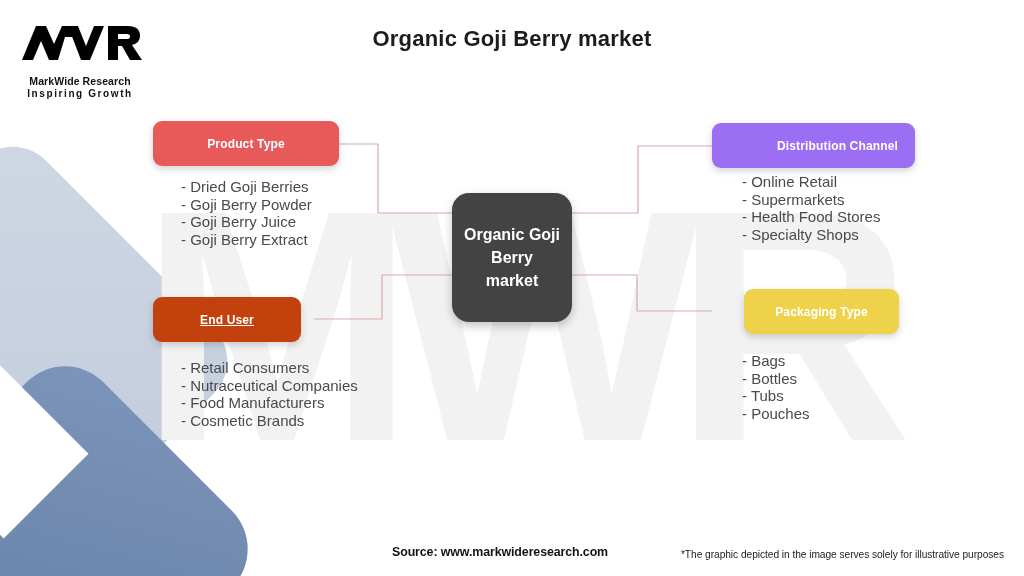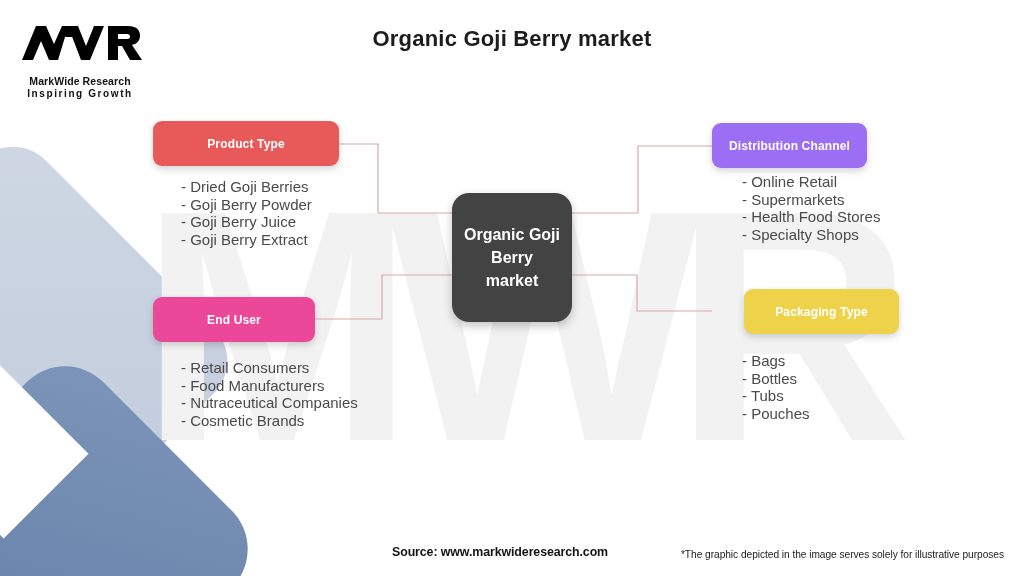--- a/index.html
+++ b/index.html
@@ -67,22 +67,22 @@
     text-align:center;
   }
   .node-center{
     position:absolute;left:452px;top:193px;width:120px;height:129px;
     background:#434343;border-radius:17px;
     display:flex;align-items:center;justify-content:flex-end;
     color:#fff;font-size:16px;font-weight:700;line-height:1.45;text-align:center;
     box-shadow:0 4px 10px rgba(40,40,40,.28);
   }
   .node-product{left:153px;top:121px;width:186px;height:45px;background:#e85a5a;}
-  .node-enduser{left:153px;top:297px;width:162px;height:45px;background:#ec4899;}
-  .node-distribution{left:712px;top:123px;width:155px;height:45px;background:#9b6ef3;}
+  .node-enduser{left:153px;top:297px;width:148px;height:45px;background:#c2410c;text-decoration:underline;}
+  .node-distribution{left:712px;top:123px;width:155px;height:45px;background:#9b6ef3;padding-left:48px;}
   .node-packaging{left:712px;top:289px;width:155px;height:45px;background:#edd24a;margin-left:32px;}
 
   
   .bullets{position:absolute;font-size:15px;line-height:17.5px;color:#4a4a4a;}
   .bullets div{white-space:nowrap;}
   .list-product{left:181px;top:178px;}
   .list-enduser{left:181px;top:359px;}
   .list-distribution{left:742px;top:173px;}
   .list-packaging{left:742px;top:352px;}
 
@@ -160,22 +160,22 @@
     <div>- Supermarkets</div>
     <div>- Health Food Stores</div>
     <div>- Specialty Shops</div>
   </div>
 
   <div class="node node-enduser">
     <span>End User</span>
   </div>
   <div class="bullets list-enduser">
     <div>- Retail Consumers</div>
+    <div>- Nutraceutical Companies</div>
     <div>- Food Manufacturers</div>
-    <div>- Nutraceutical Companies</div>
     <div>- Cosmetic Brands</div>
   </div>
 
   <div class="node node-packaging">
     <span>Packaging Type</span>
   </div>
   <div class="bullets list-packaging">
     <div>- Bags</div>
     <div>- Bottles</div>
     <div>- Tubs</div>

